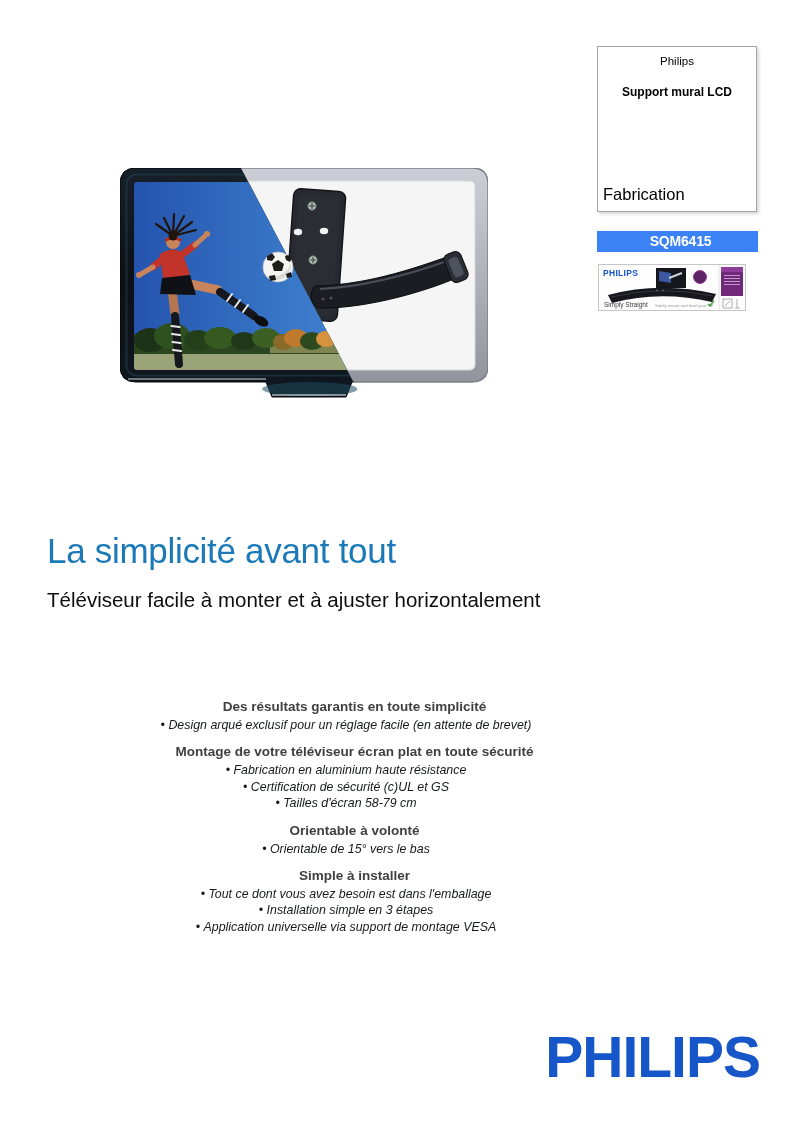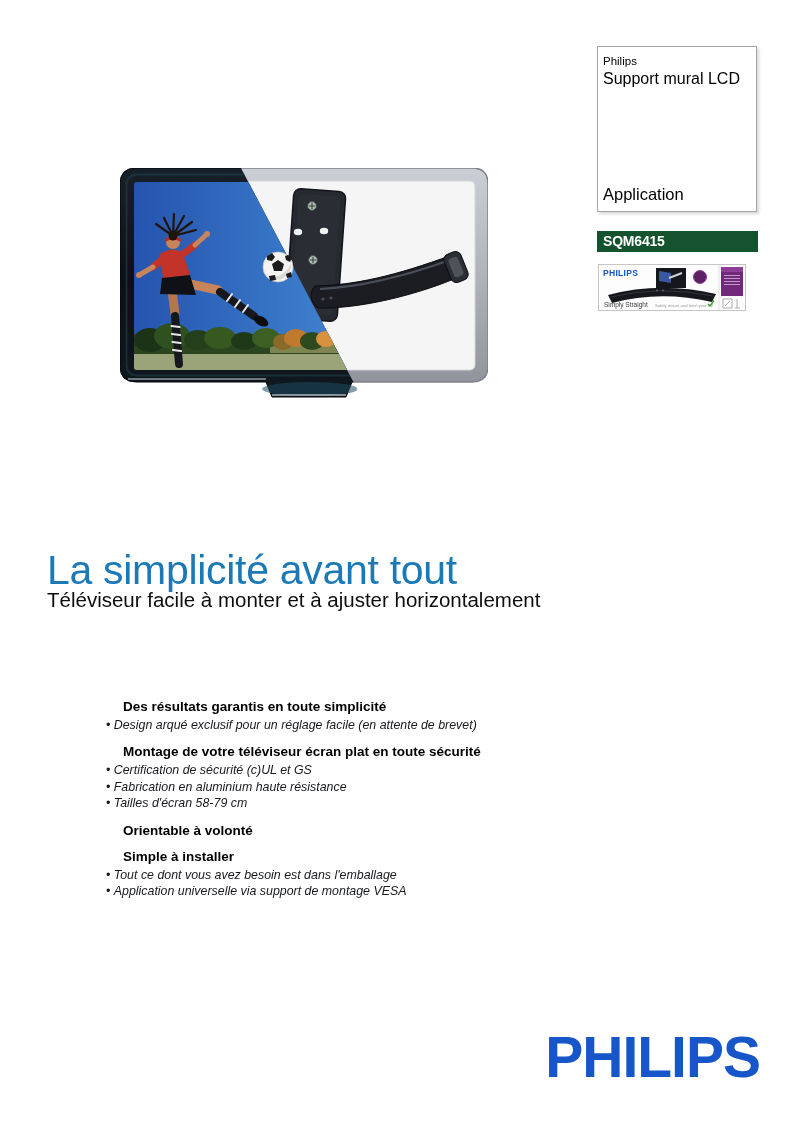--- a/index.html
+++ b/index.html
@@ -2,58 +2,58 @@
 <html><head>
 <meta charset="utf-8">
 <style>
   * { margin:0; padding:0; box-sizing:border-box; }
   html,body { background:#ffffff; }
   body {
     width:802px; height:1134px;
     font-family:"Liberation Sans", sans-serif;
     position:relative; overflow:hidden;
   }
-  #page { position:absolute; inset:0; background:#fff; }
+  #page { position:absolute; inset:0; background:#fff;text-align:center; }
 
   .hero { position:absolute; left:120px; top:168px; width:368px; height:232px; }
 
   .info-box {
     position:absolute; left:597px; top:46px; width:160px; height:166px;
     background:#fff; border:1px solid #a5a5a5;
     box-shadow:2px 2px 3px rgba(0,0,0,0.16);
     padding:7px 5px;
   }
   .info-brand { font-size:11.5px; color:#000; line-height:15px; }
-  .info-type  { font-size:16px; font-weight:normal; color:#000; line-height:15px; margin-top:2px; }
+  .info-type  { font-size:12px; font-weight:bold; color:#000; line-height:15px; margin-top:16px; }
   .info-highlight { position:absolute; left:5px; bottom:7px; font-size:16.5px; color:#000; }
 
   .model-bar {
     position:absolute; left:597px; top:231px; width:161px; height:21px;
-    background:#14532d; color:#fff; font-weight:bold; font-size:14px;
+    background:#3b82f6; color:#fff; font-weight:bold; font-size:14px;
     line-height:21px; padding-left:6px; letter-spacing:-0.2px;
   }
 
   .package { position:absolute; left:598px; top:264px; width:148px; height:47px; }
 
   .headline {
     position:absolute; left:47px; top:531px;
-    font-size:41px; font-weight:400; color:#1b79b8; letter-spacing:-0.3px;margin-top:16px;
+    font-size:35px; font-weight:400; color:#1b79b8; letter-spacing:-0.3px;
   }
   .subheadline {
     position:absolute; left:47px; top:588px;
     font-size:20.5px; font-weight:400; color:#0d0d0d;
   }
   .intro {
     position:absolute; left:47px; top:620px; width:600px;
     font-size:14.3px; line-height:26px; color:#272a2e;
   }
 
   .features { position:absolute; left:106px; top:699px; width:480px; }
   .feature { margin-bottom:11px; }
-  .feature h3 { font-size:13.5px; font-weight:bold; color:#000000; margin:0 0 3px 17px; }
+  .feature h3 { font-size:13.5px; font-weight:bold; color:#404040; margin:0 0 3px 17px; }
   .feature ul { list-style:none;font-style:italic; }
   .feature li { font-size:12.4px; line-height:16.4px; color:#17191d; }
   .feature li::before { content:"\2022\00a0"; }
 
   .footer-logo {
     position:absolute; right:42px; top:1024px;
     font-size:57px; font-weight:bold; color:#1656c9; letter-spacing:-1px;
   }
 </style>
 </head>
@@ -173,21 +173,21 @@
       <polygon points="147,88 152,85 155,89 152,93 147,92" fill="#1c1c1c"></polygon>
       <polygon points="168,87 172,90 170,94 166,92 165,88" fill="#1c1c1c"></polygon>
       <polygon points="149,108 155,107 156,112 150,113" fill="#1c1c1c"></polygon>
       <polygon points="166,106 171,104 172,109 167,110" fill="#1c1c1c"></polygon>
     </g>
   </svg>
 
   <div class="info-box">
     <div class="info-brand">Philips</div>
     <div class="info-type">Support mural LCD</div>
-    <div class="info-highlight">Application</div>
+    <div class="info-highlight">Fabrication</div>
   </div>
 
   <div class="model-bar">
     <span>SQM6415</span>
   </div>
 
   <svg class="package" viewBox="0 0 148 47" aria-hidden="true">
     <rect x="0.5" y="0.5" width="147" height="46" fill="#fdfdfd" stroke="#c6c6c6"></rect>
     <line x1="121" y1="1" x2="121" y2="46" stroke="#e2e2e2"></line>
     <text x="5" y="12" font-size="8.5" font-weight="bold" fill="#1656c9" letter-spacing="0.3" font-family="Liberation Sans, sans-serif">PHILIPS</text>
@@ -228,32 +228,36 @@
   <section class="features">
       <div class="feature">
         <h3>Des résultats garantis en toute simplicité</h3>
         <ul>
           <li>Design arqué exclusif pour un réglage facile (en attente de brevet)</li>
         </ul>
       </div>
       <div class="feature">
         <h3>Montage de votre téléviseur écran plat en toute sécurité</h3>
         <ul>
+          <li>Fabrication en aluminium haute résistance</li>
           <li>Certification de sécurité (c)UL et GS</li>
-          <li>Fabrication en aluminium haute résistance</li>
           <li>Tailles d'écran 58-79 cm</li>
         </ul>
       </div>
       <div class="feature">
         <h3>Orientable à volonté</h3>
+        <ul>
+          <li>Orientable de 15° vers le bas</li>
+        </ul>
       </div>
       <div class="feature">
         <h3>Simple à installer</h3>
         <ul>
           <li>Tout ce dont vous avez besoin est dans l'emballage</li>
+          <li>Installation simple en 3 étapes</li>
           <li>Application universelle via support de montage VESA</li>
         </ul>
       </div>
     </section>
 
   <div class="footer-logo">PHILIPS</div>
 
 </div>
 
 </body></html>

